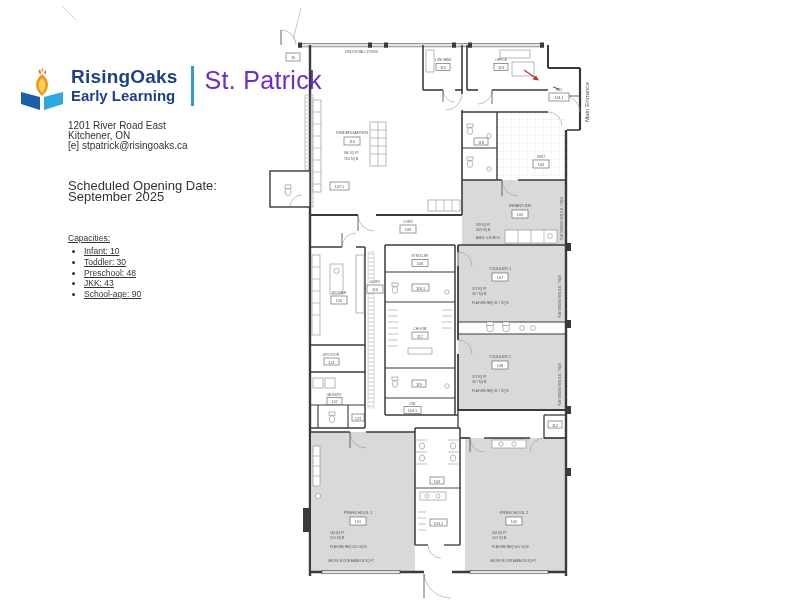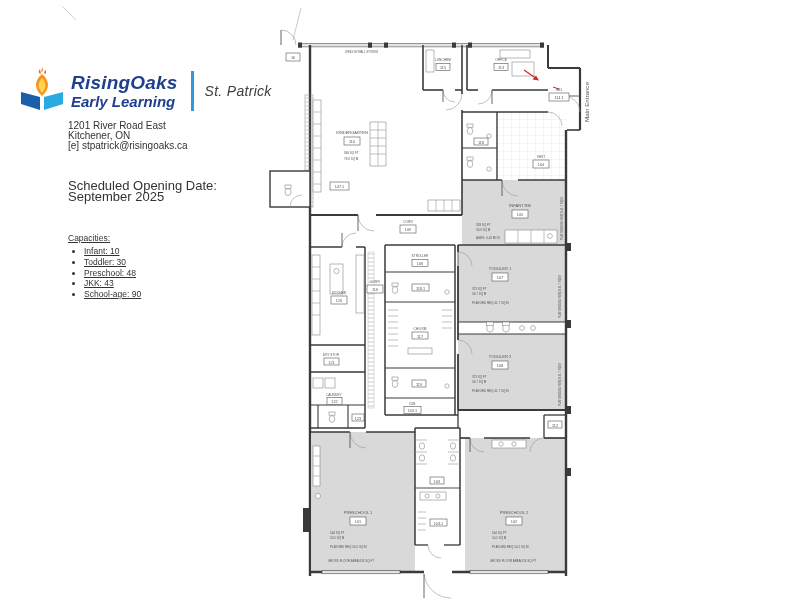--- a/index.html
+++ b/index.html
@@ -1,26 +1,26 @@
 <!DOCTYPE html>
 <html><head>
 <meta charset="utf-8">
 <style>
   html,body{margin:0;padding:0;background:#ffffff;}
   body{width:794px;height:600px;position:relative;overflow:hidden;
        font-family:"Liberation Sans",sans-serif;color:#333;}
   .page{position:absolute;inset:0;background:#fff;}
 
   
-  .brand-row{position:absolute;left:20px;top:66px;display:flex;align-items:center;font-style:italic;}
+  .brand-row{position:absolute;left:20px;top:66px;display:flex;}
   .brand-logo{width:44px;height:50px;margin-right:7px;flex:0 0 auto;}
   .brand-name{font-size:19px;font-weight:700;color:#1e3f8f;line-height:21px;letter-spacing:.2px;}
   .brand-sub{font-size:15px;font-weight:600;color:#1e3f8f;line-height:17px;}
   .brand-divider{width:3px;height:40px;background:#2e9bd6;margin:0 11px 0 13px;}
-  .brand-site{font-size:14px;color:#404040;font-weight:400;letter-spacing:.3px;}
+  .brand-site{font-size:25px;color:#6d28d9;font-weight:400;letter-spacing:.3px;}
   .address{position:absolute;left:68px;top:121px;font-size:10px;line-height:10px;color:#333;}
   .opening{position:absolute;left:68px;top:181px;font-size:13px;line-height:10.5px;color:#333;}
   .capacities{position:absolute;left:68px;top:233px;font-size:8.5px;color:#333;text-decoration:underline;}
   .capacities ul{margin:3px 0 0 0;padding-left:16px;}
   .capacities li{line-height:10.8px;}
 
   
   .plan{position:absolute;left:0;top:0;width:794px;height:600px;}
   .plan text{font-family:"Liberation Sans",sans-serif;fill:#555;}
   .rname{font-size:4px;text-anchor:middle;fill:#555;}

